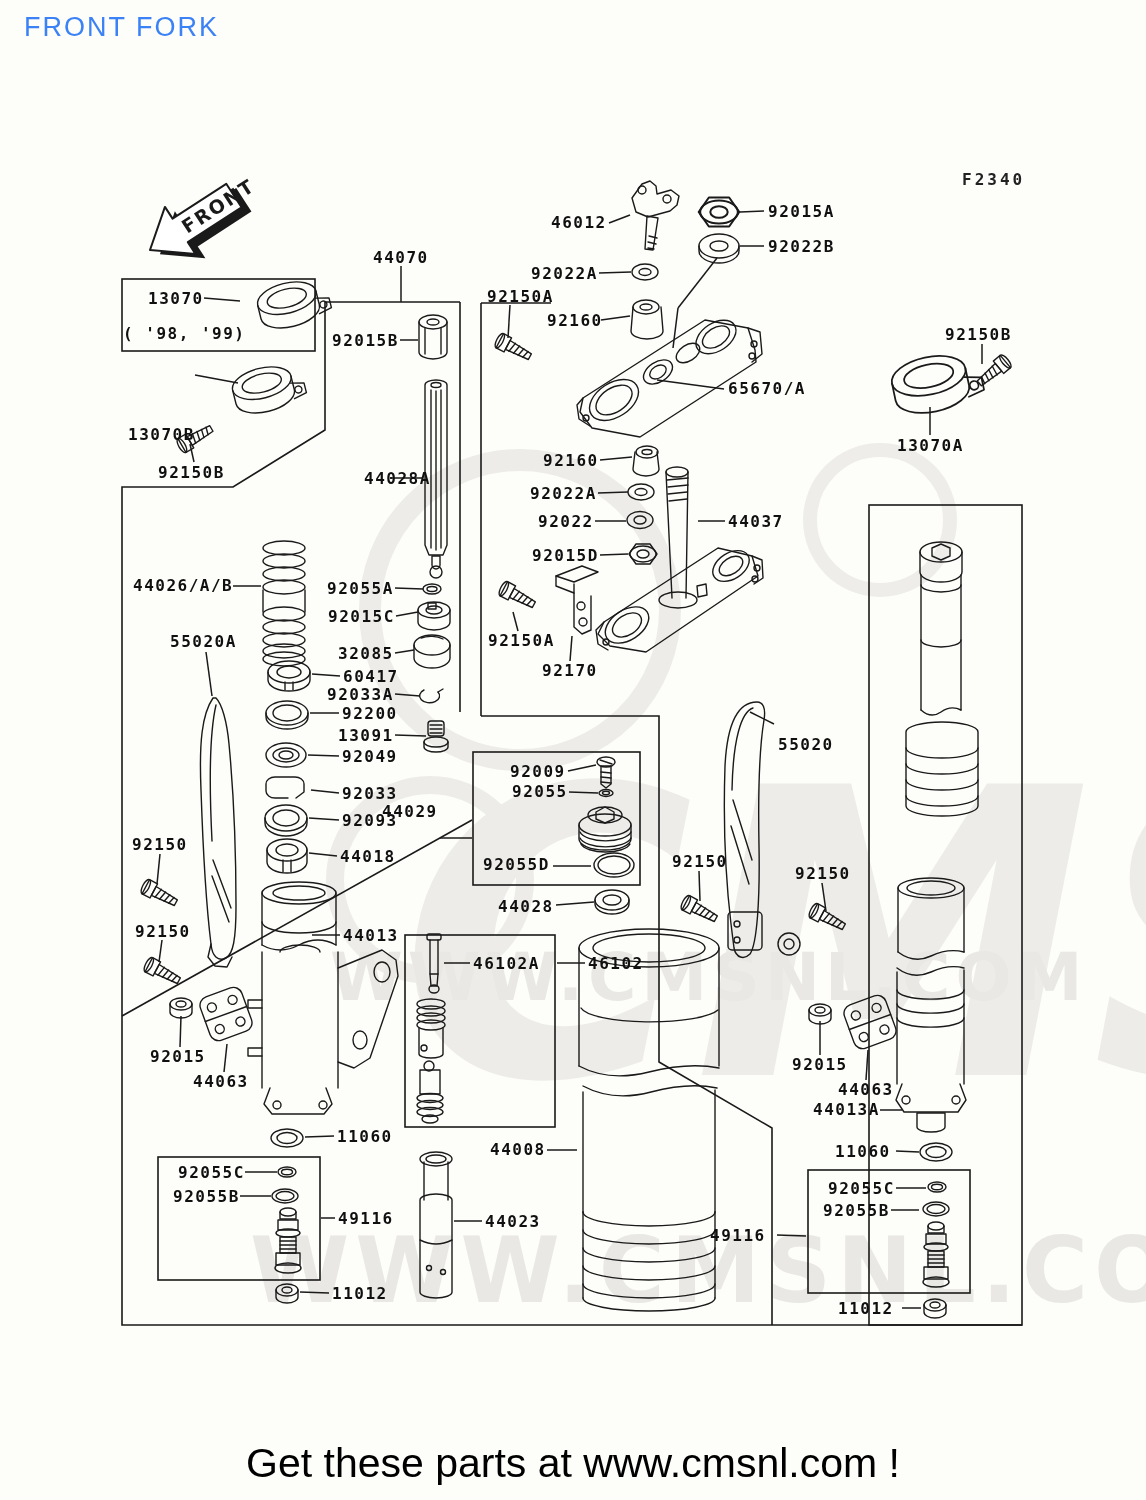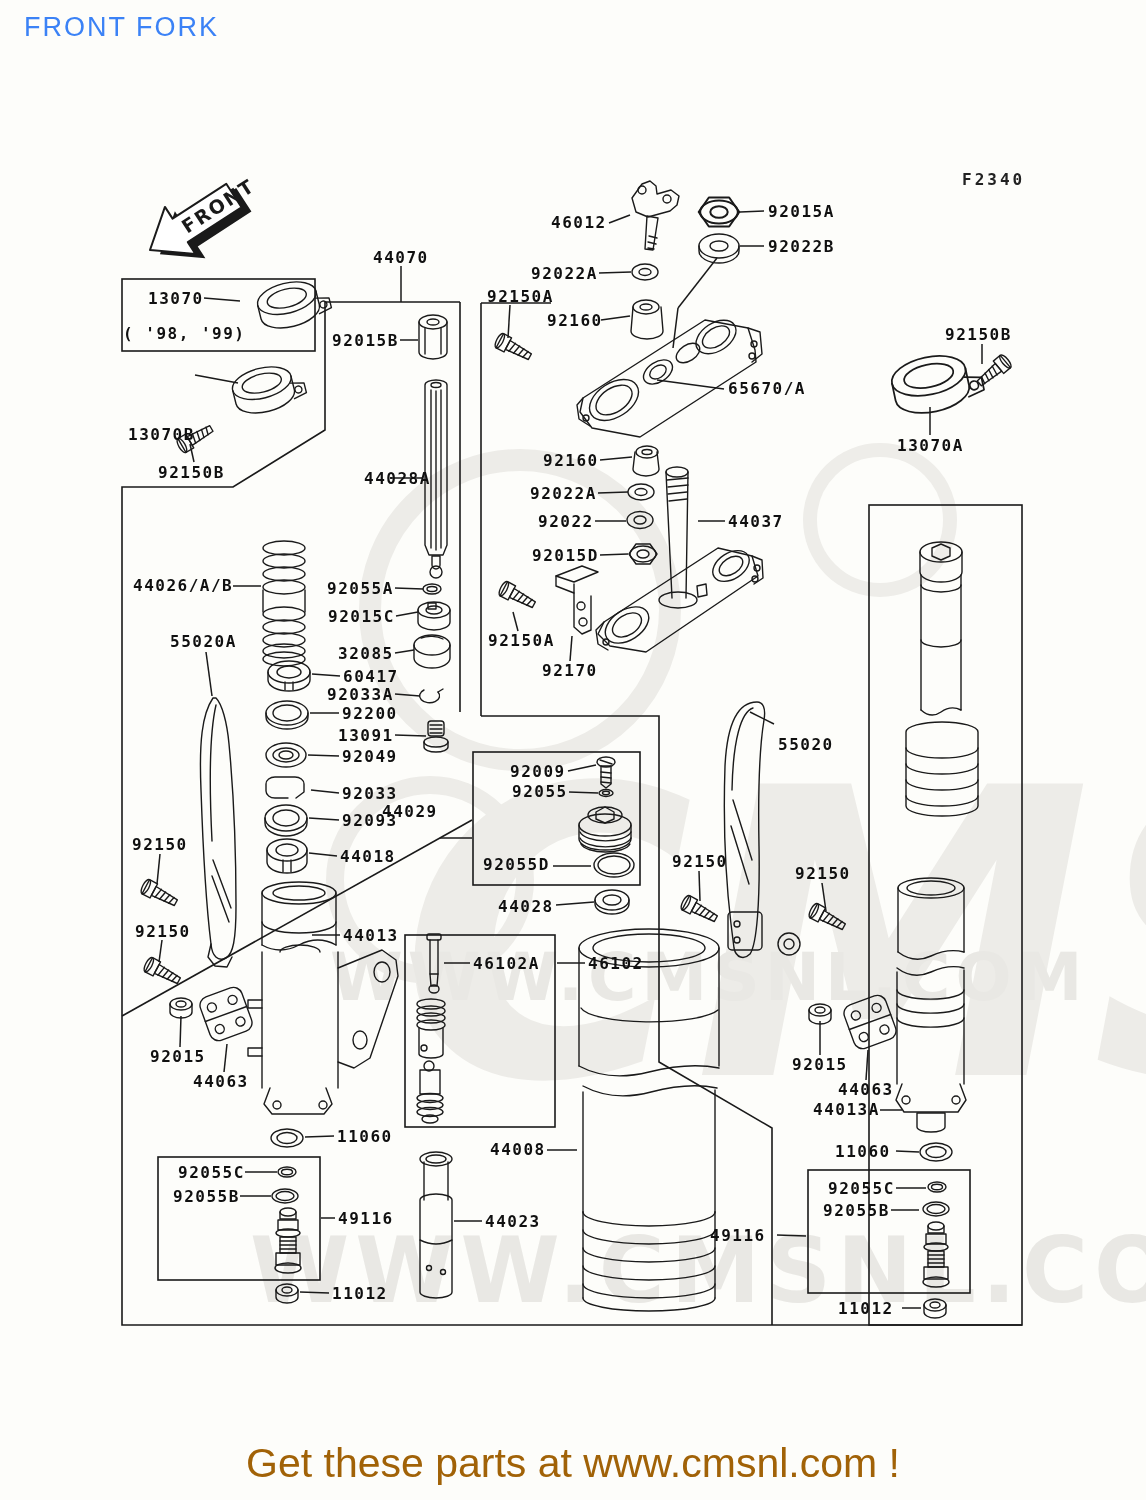--- a/index.html
+++ b/index.html
@@ -6,21 +6,21 @@
   #stage{position:relative;width:1146px;height:1500px;background:#fdfdfa;overflow:hidden;
          font-family:"DejaVu Sans Mono",monospace;}
   #art{position:absolute;left:0;top:0;}
   #page-title{position:absolute;left:24px;top:12px;font-family:"Liberation Sans",sans-serif;
       font-size:27px;color:#3b82f6;letter-spacing:2px;}
   #figure-code{position:absolute;left:962px;top:170px;font:bold 16px "DejaVu Sans Mono",monospace;
       letter-spacing:3px;color:#222;}
   .plabel{position:absolute;font:bold 16px "DejaVu Sans Mono",monospace;letter-spacing:1.5px;
       color:#101010;white-space:pre;line-height:15px;}
   #footer-caption{position:absolute;left:0;top:1440px;width:1146px;text-align:center;
-      font-family:"Liberation Sans",sans-serif;font-size:41px;color:#a16207;}
+      font-family:"Liberation Sans",sans-serif;font-size:41px;color:#000000;}
   svg text{font-family:"DejaVu Sans",sans-serif;}
 </style>
 </head>
 <body>
 
 <div id="stage">
 
 <svg id="art" width="1146" height="1500" viewBox="0 0 1146 1500">
 
   <defs>

